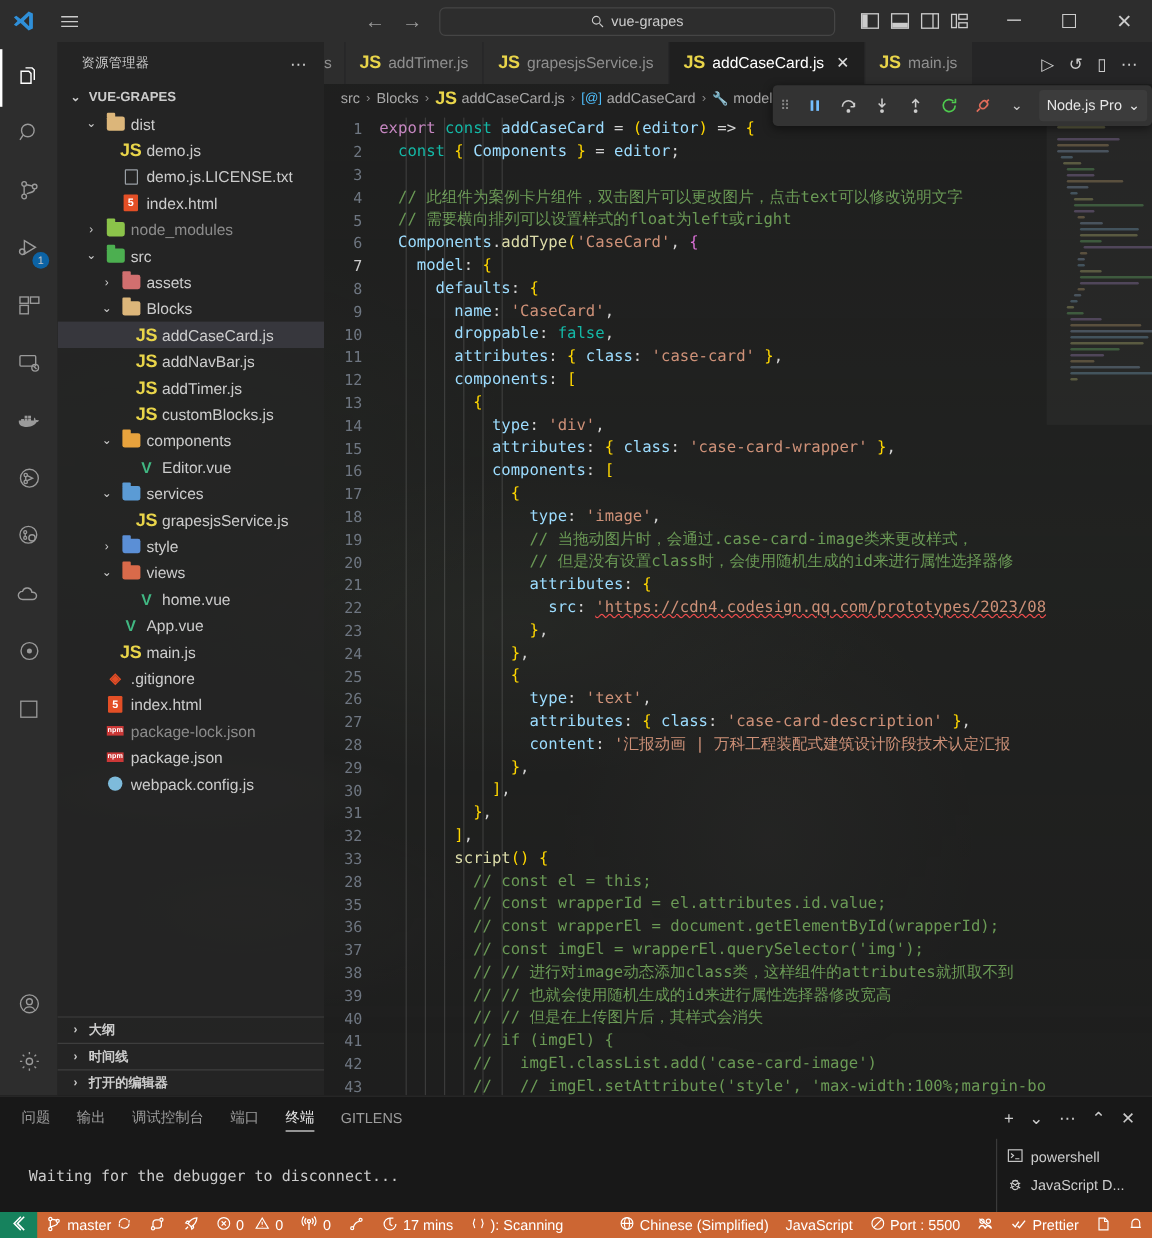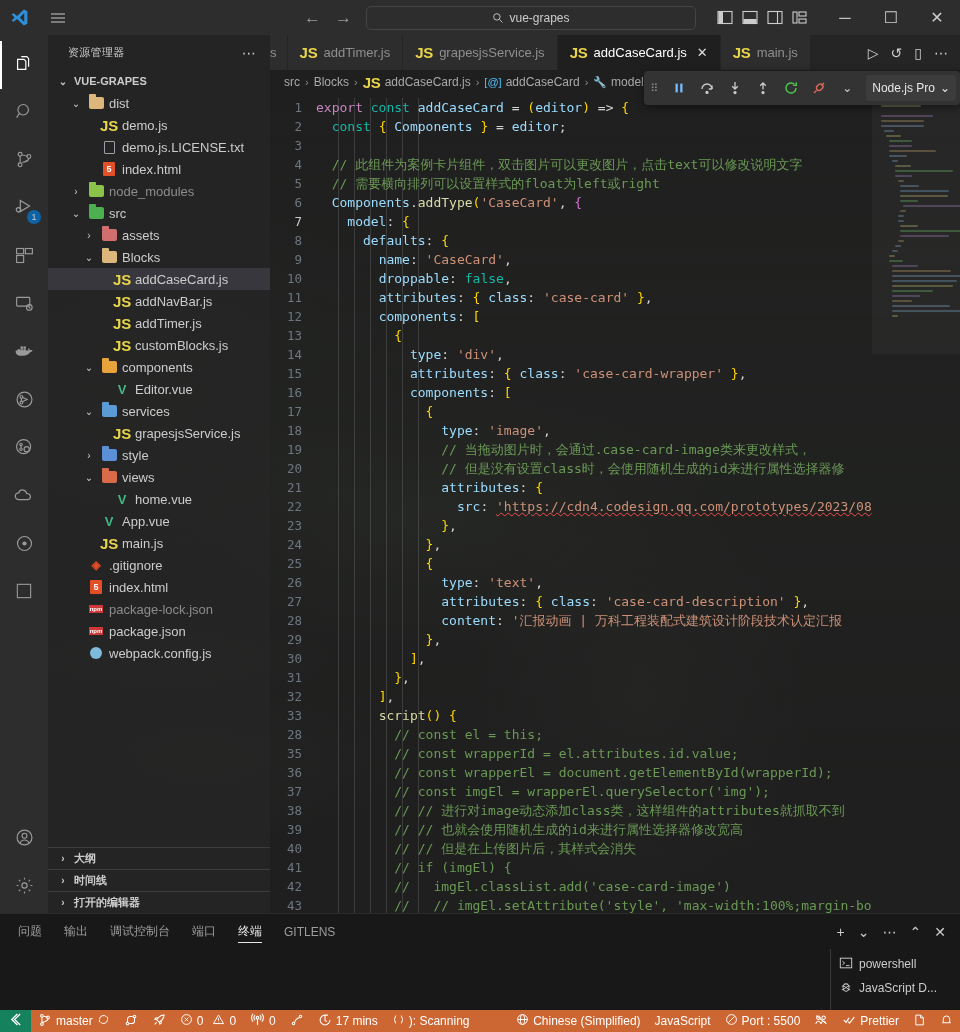--- a/index.html
+++ b/index.html
@@ -844,20 +844,21 @@
       <div class="panel-actions" id="panel-actions">
           <span>+</span>
           <span>⌄</span>
           <span>⋯</span>
           <span>⌃</span>
           <span>✕</span>
         </div>
     </div>
     <div class="panel-body">
       <div class="term">
+<div style="padding-left:14px;">Waiting for the debugger to disconnect...</div>
 <div style="position:relative;padding-left:14px;">
   
   
 </div>
       </div>
       <div class="term-side">
         <div class="term-item">
           <span>
             <svg width="14" height="14" viewBox="0 0 16 16" fill="none" stroke="#cccccc" stroke-width="1.1">
                 <rect x="1.5" y="2.5" width="13" height="11"></rect>

